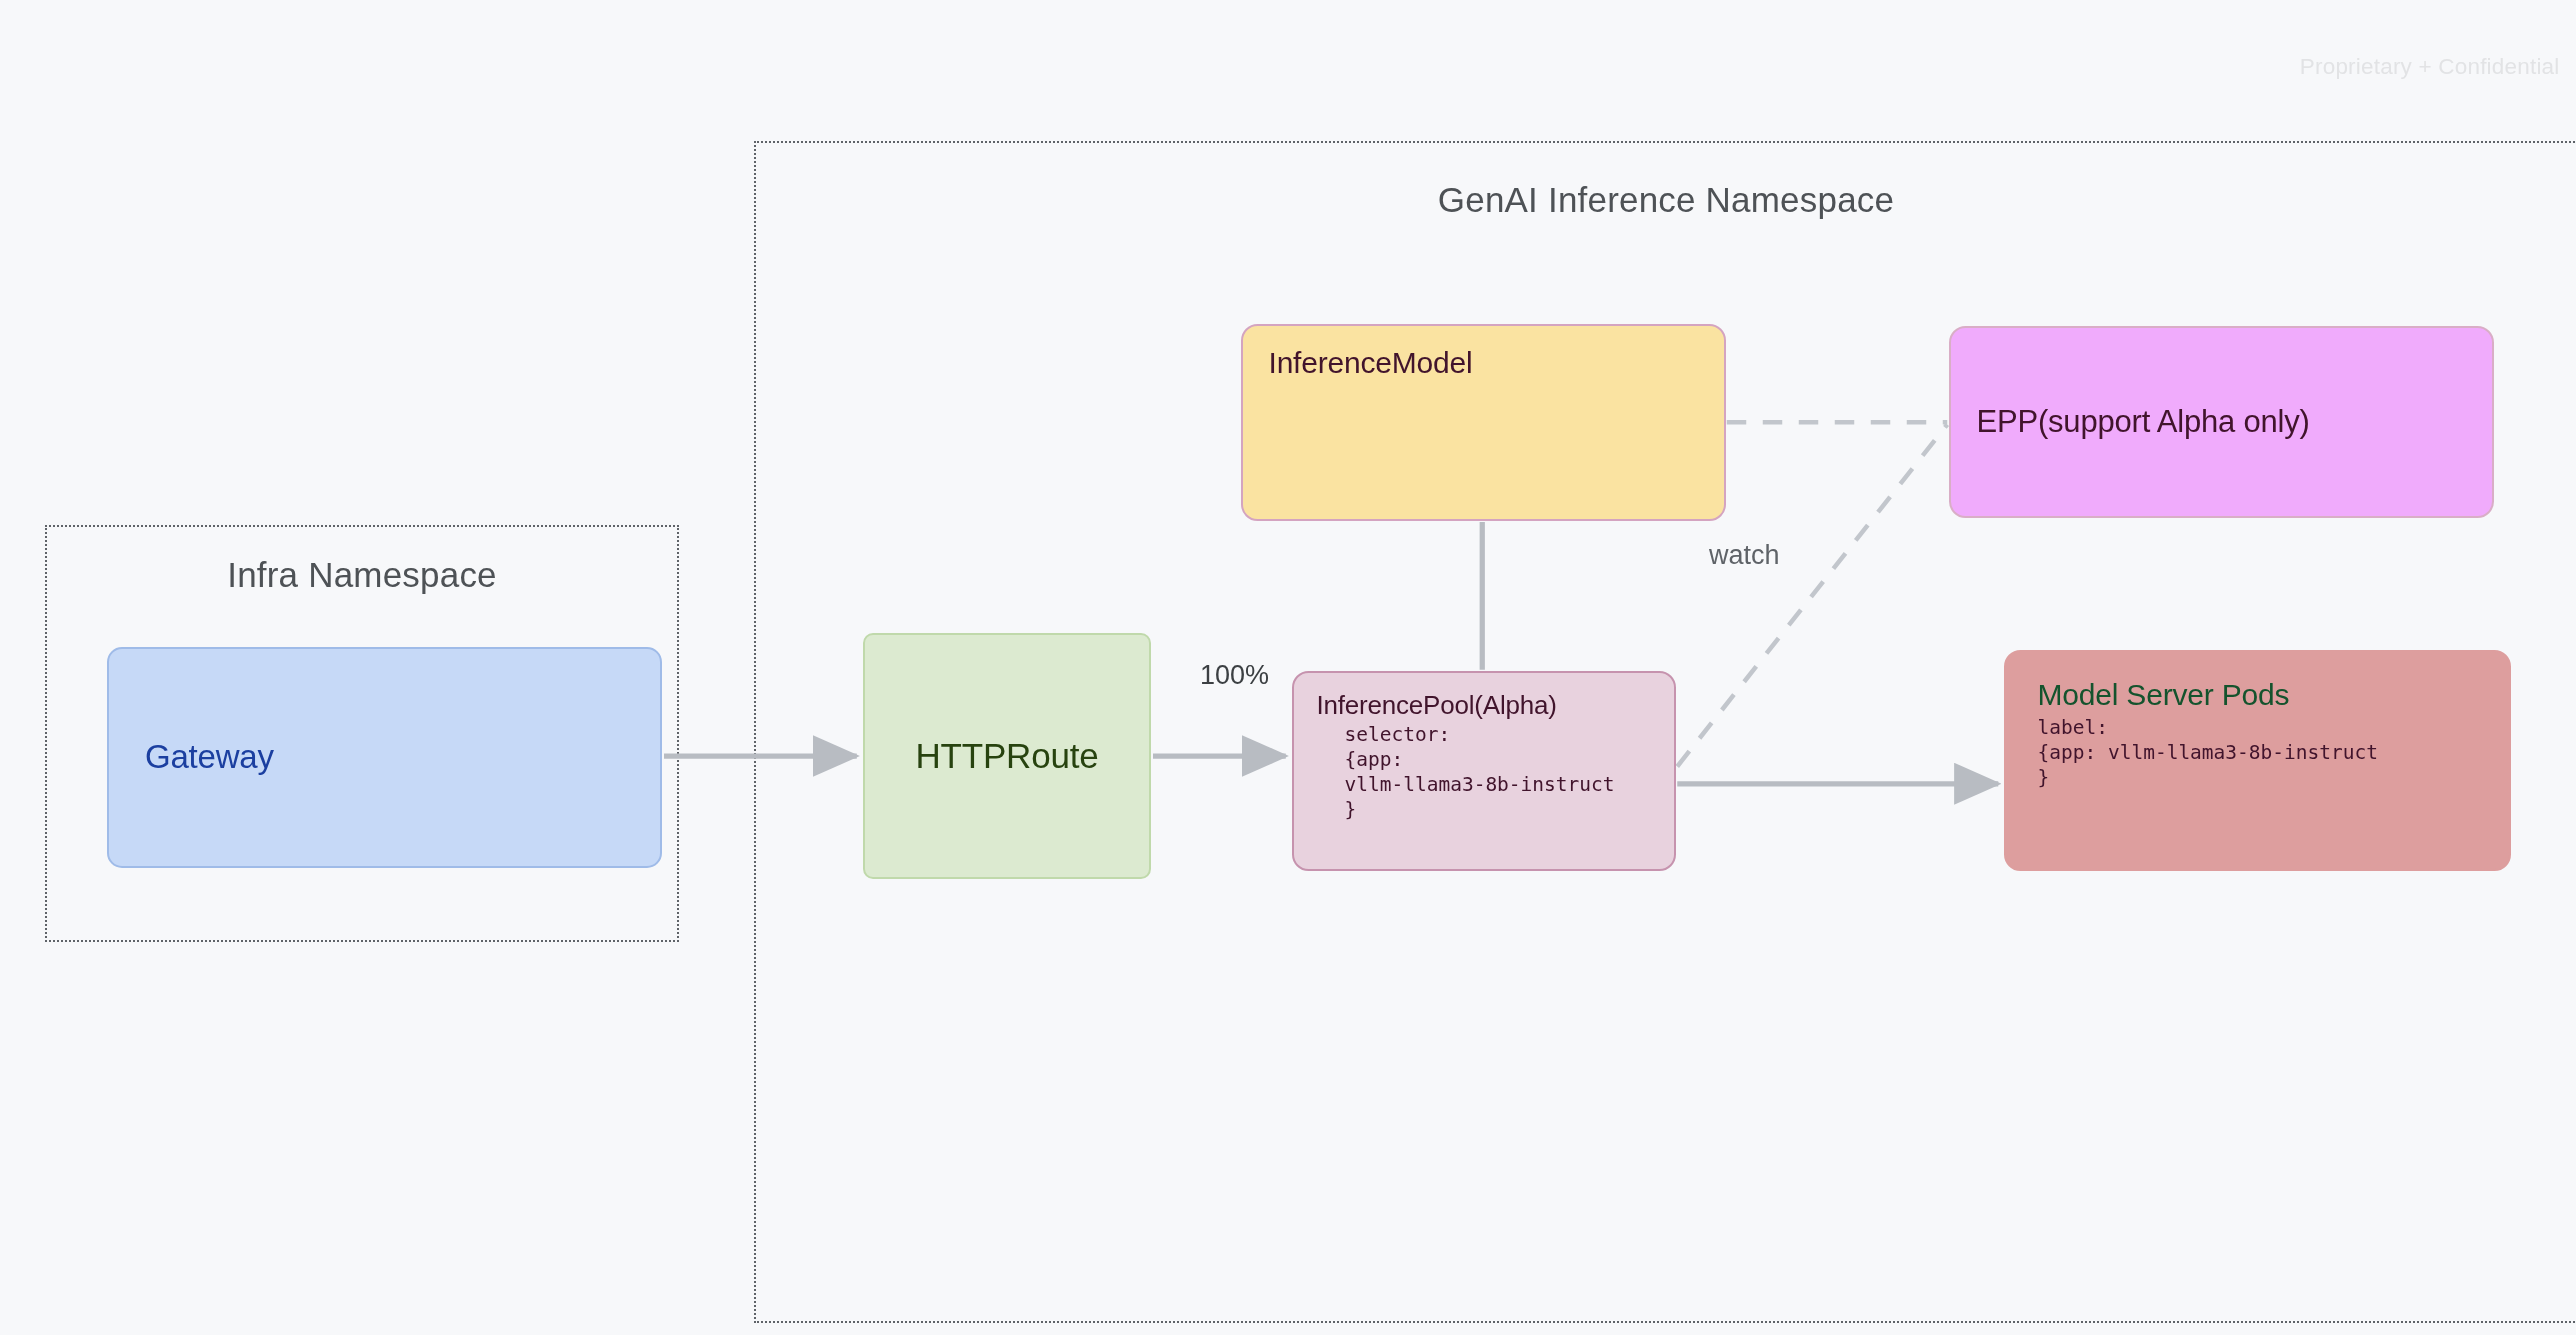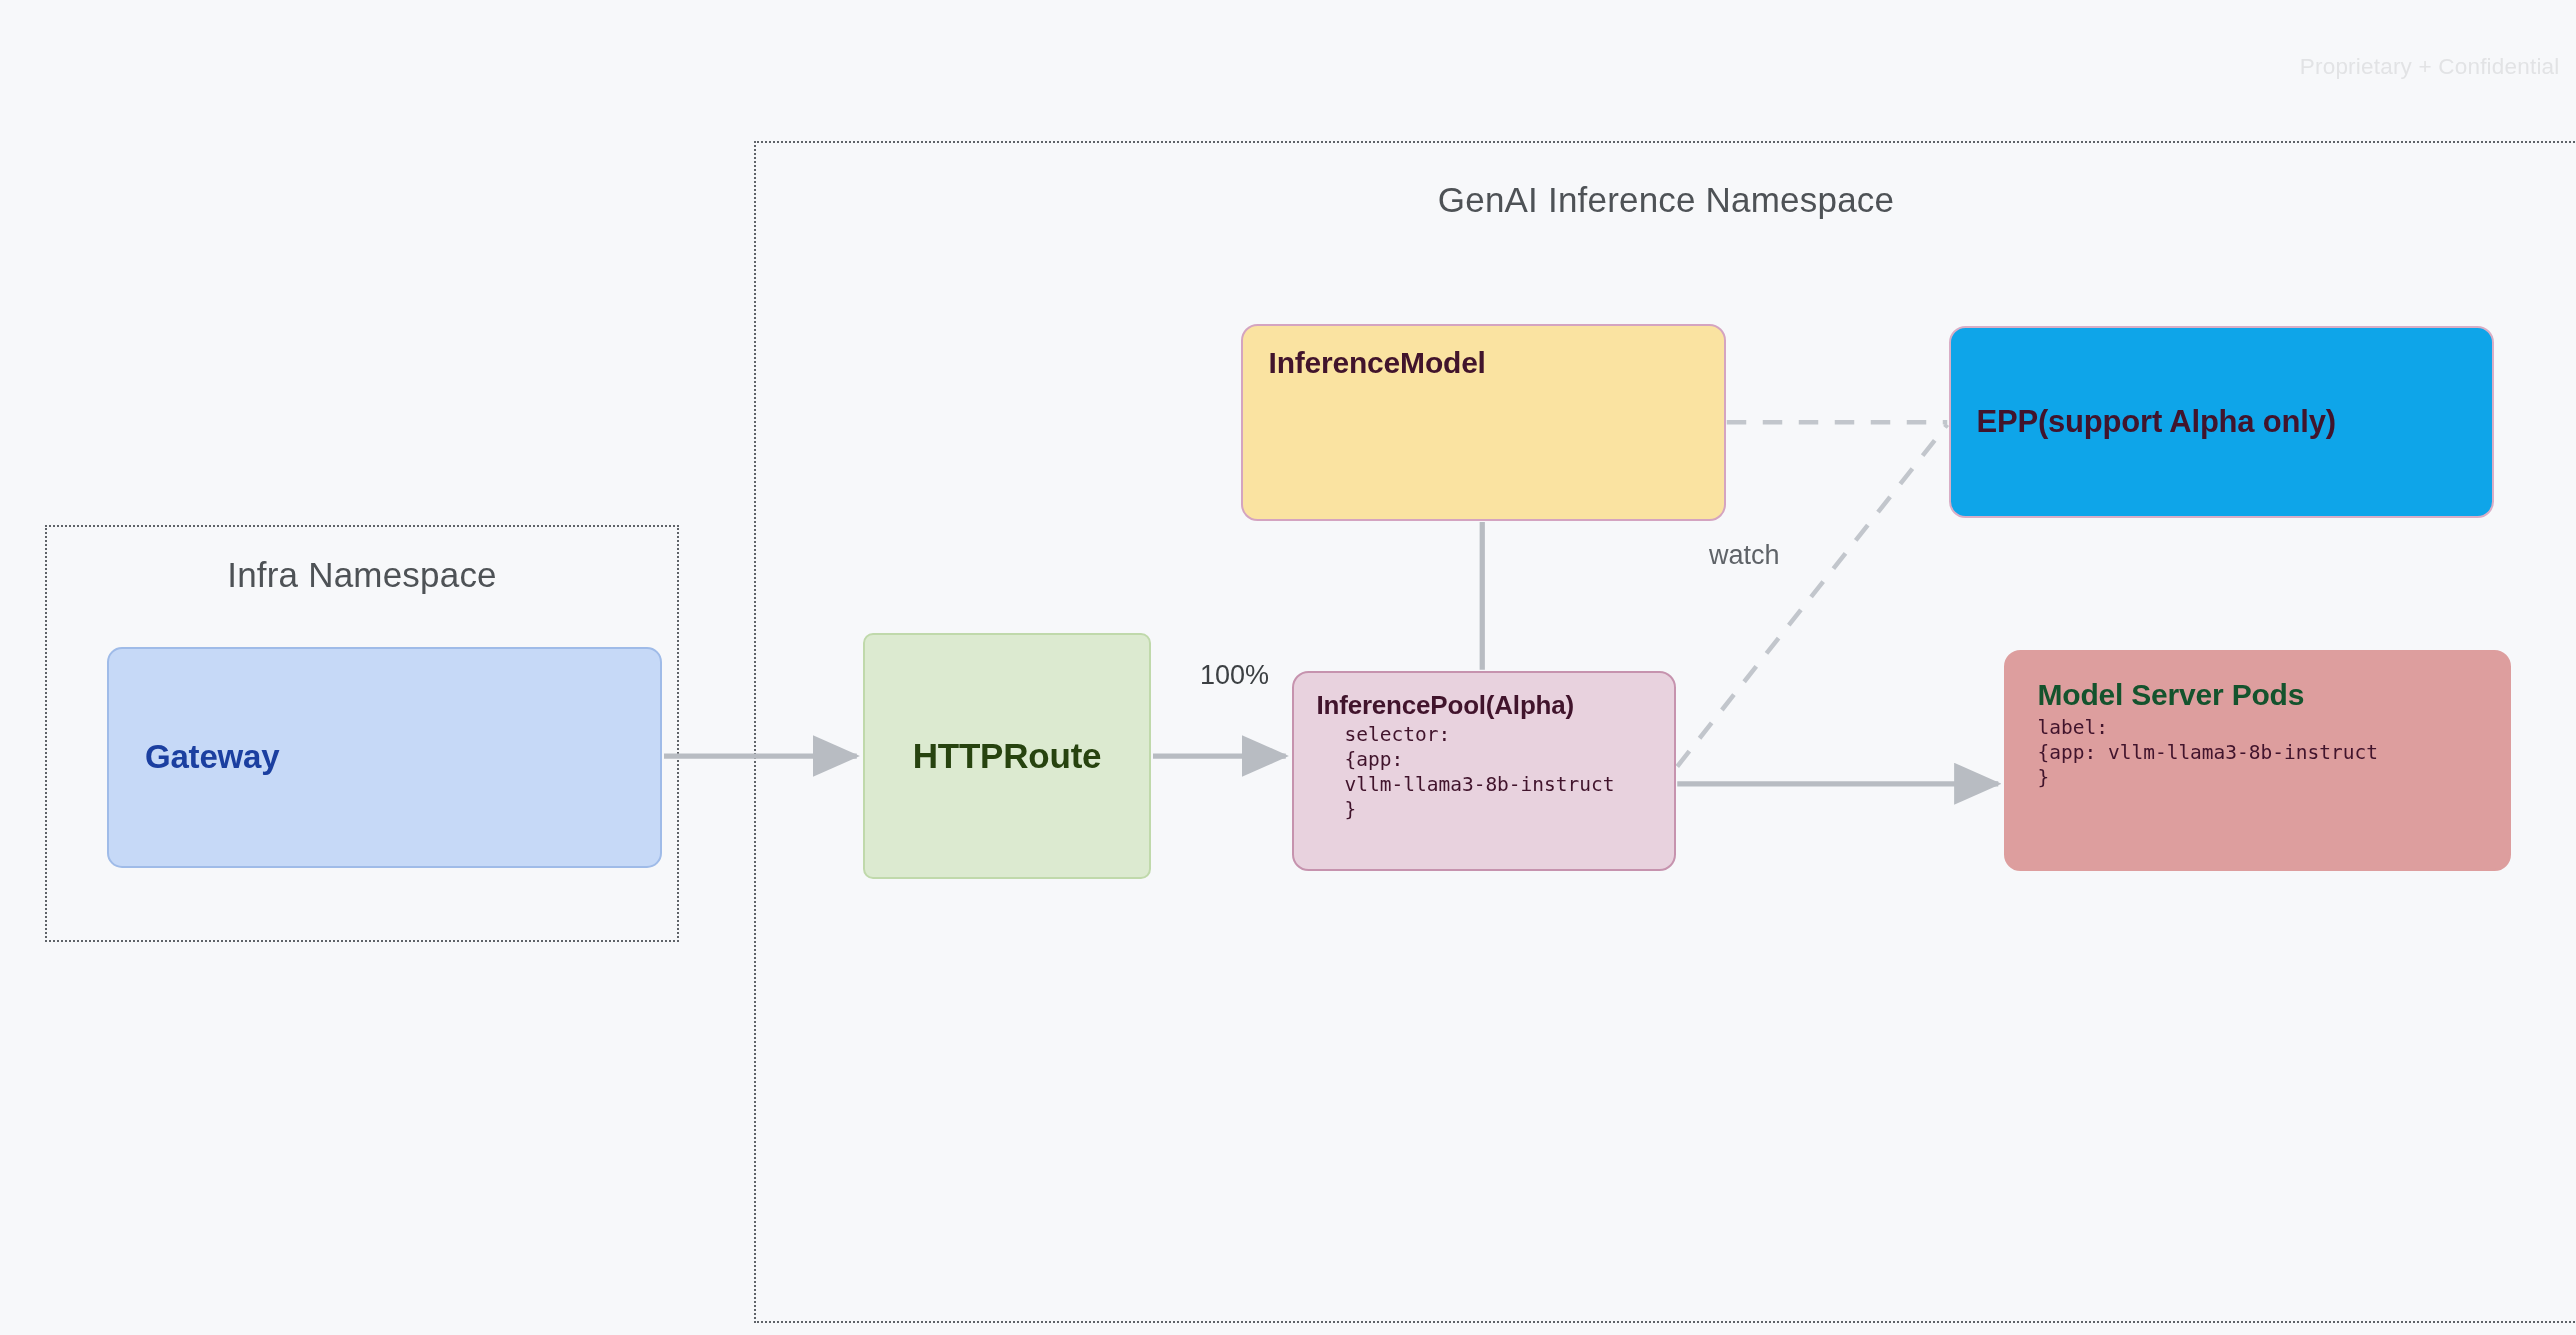--- a/index.html
+++ b/index.html
@@ -74,21 +74,21 @@
     position: absolute;
     box-sizing: border-box;
     border-radius: 16.5px;
     padding: 21px 25.5px;
     display: flex;
     flex-direction: column;
     justify-content: center;
     overflow: hidden;
   }
   .node .title {
-    font-weight: bold;
+    font-weight: normal;
     line-height: 1.12;
     letter-spacing: -0.2px;
   }
   .node .mono {
     font-family: "DejaVu Sans Mono", "Liberation Mono", monospace;
     line-height: 1.28;
     white-space: pre;
   }
 
   #node-gateway {
@@ -133,21 +133,21 @@
     margin-bottom: 4.5px;
   }
   #node-inferencemodel .mono {
     font-size: 23px;
     color: #41142c;
   }
 
   #node-epp {
     left: 1949px; top: 326px;
     width: 545px; height: 192px;
-    background: #0ea5e9;
+    background: #f0abfc;
     border: 2.3px solid #d9aec6;
     justify-content: center;
   }
   #node-epp .title {
     font-size: 31px;
     color: #41142c;
   }
 
   #node-inferencepool {
     left: 1292px; top: 671px;

